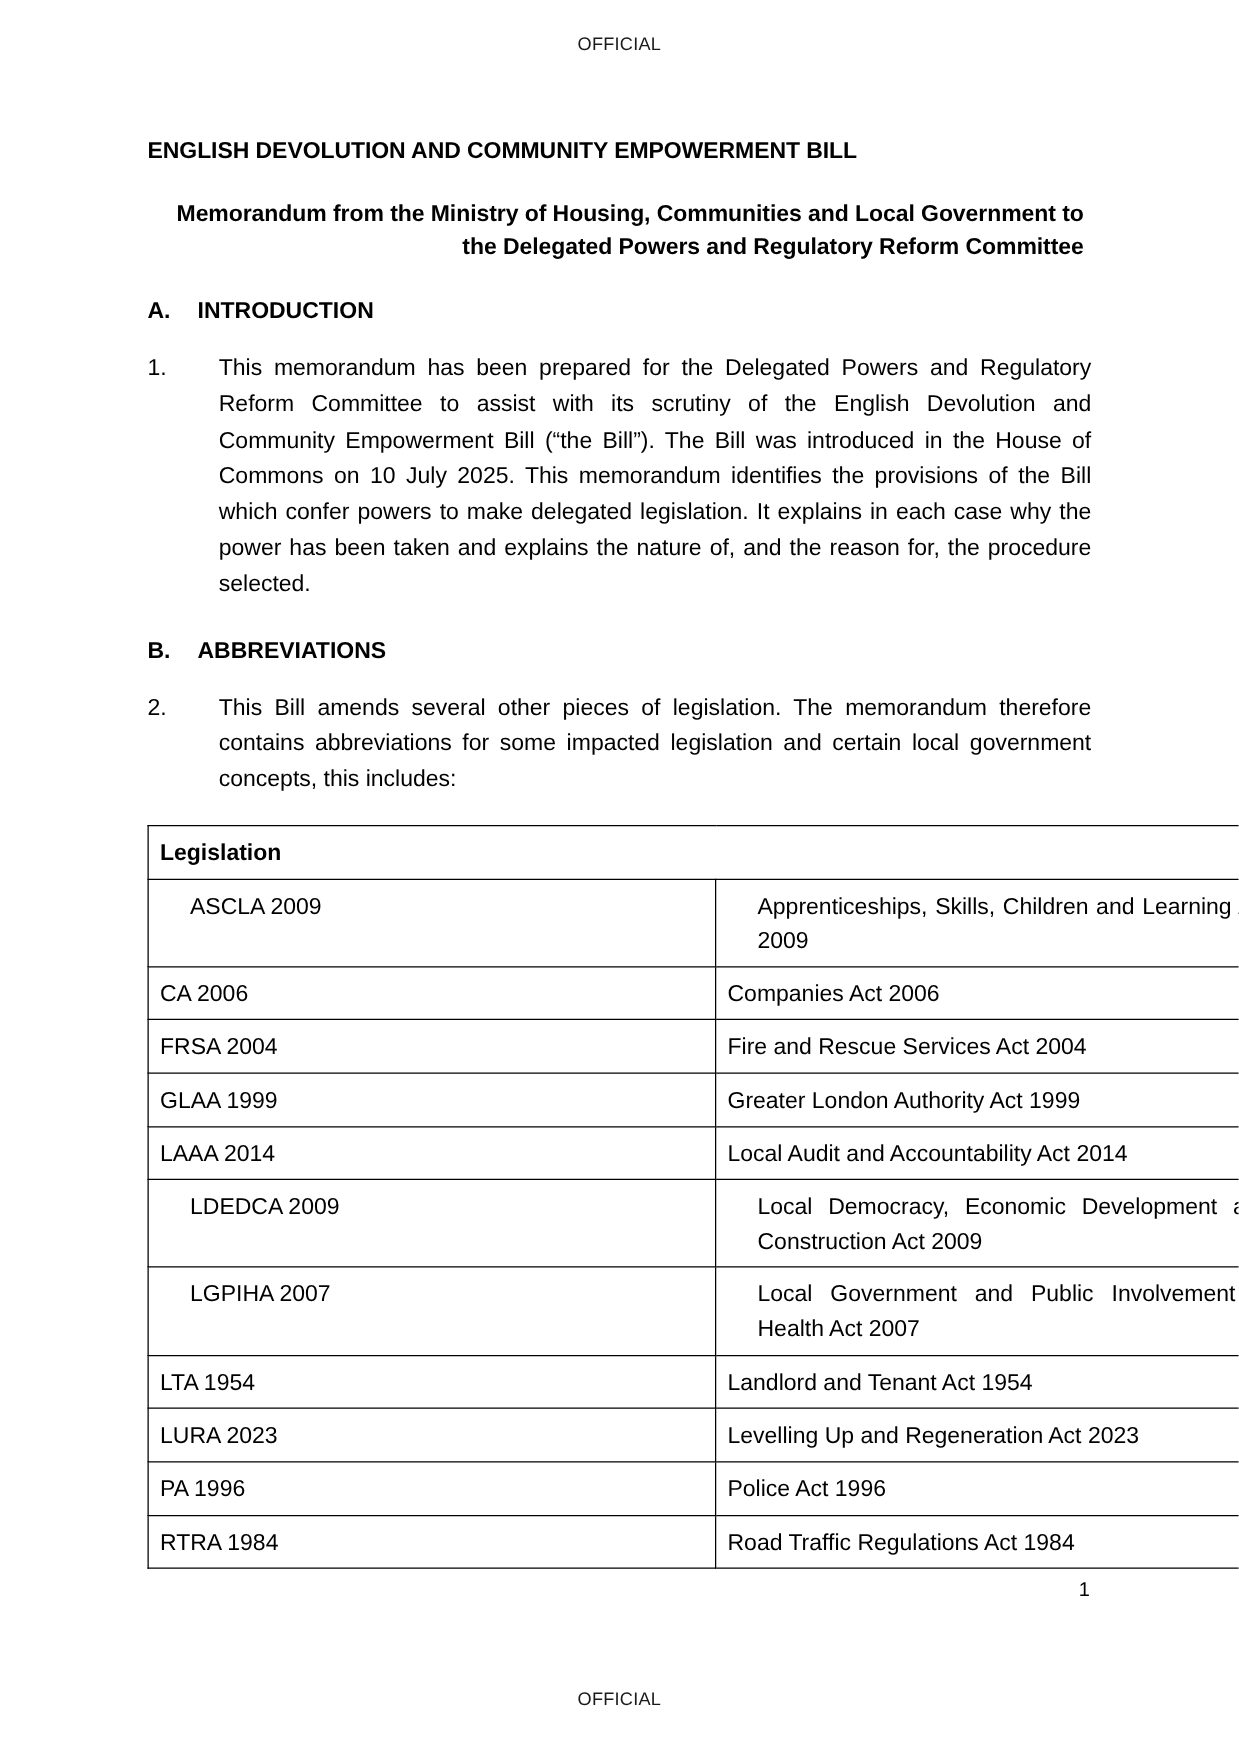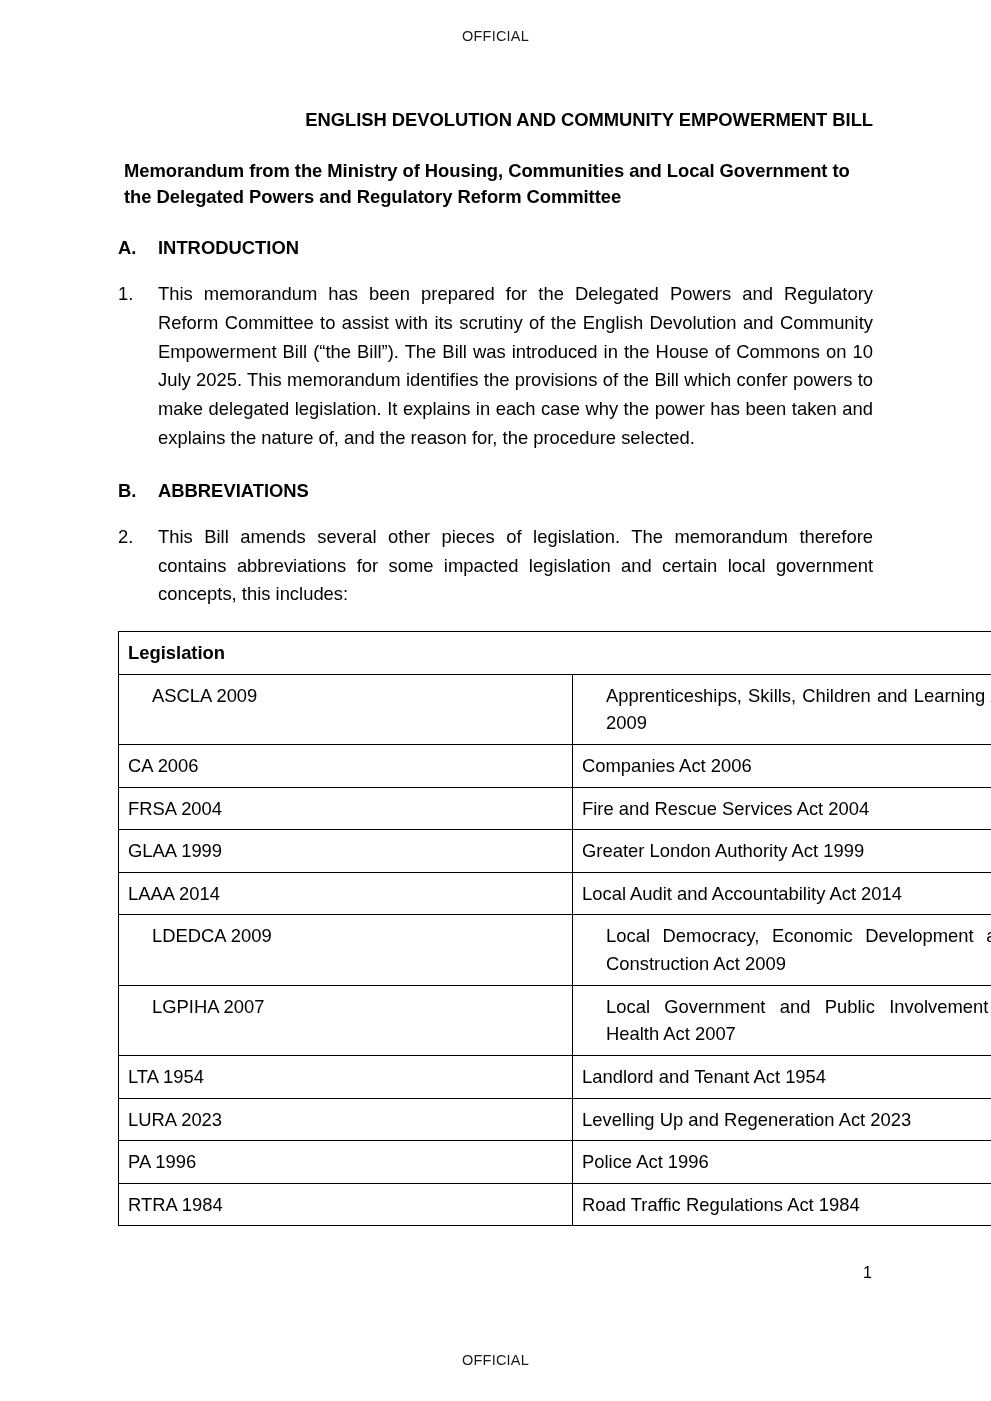--- a/index.html
+++ b/index.html
@@ -47,29 +47,29 @@
 
   
   .content {
     position: absolute;
     left: 118px;
     top: 108px;
     width: 755px;
   }
 
   .doc-title {
-    text-align: right;
+    text-align: left;
     font-weight: bold;
     font-size: 18.4px;
     line-height: 1.30;
     margin: 0 0 0 0;
     letter-spacing: -0.05px;
   }
   .doc-subtitle {
-    text-align: left;
+    text-align: right;
     font-weight: bold;
     font-size: 18.4px;
     line-height: 1.42;
     margin: 26px 6px 0 6px;
     letter-spacing: -0.05px;
   }
 
   
   .section-heading {
     font-weight: bold;
@@ -98,20 +98,21 @@
   .numbered-para .num {
     width: 40px;
     flex: 0 0 40px;
     text-align: left;
   }
   .numbered-para .ptext {
     flex: 1 1 auto;
     text-align: justify;
     text-justify: inter-word;
     hyphens: none;
+    margin-left: 17px;
   }
 
   
   .abbr-table {
     margin-top: 22px;
     width: 909px;
     border-collapse: collapse;
     table-layout: fixed;
     font-size: 18.4px;
     line-height: 1.5;

